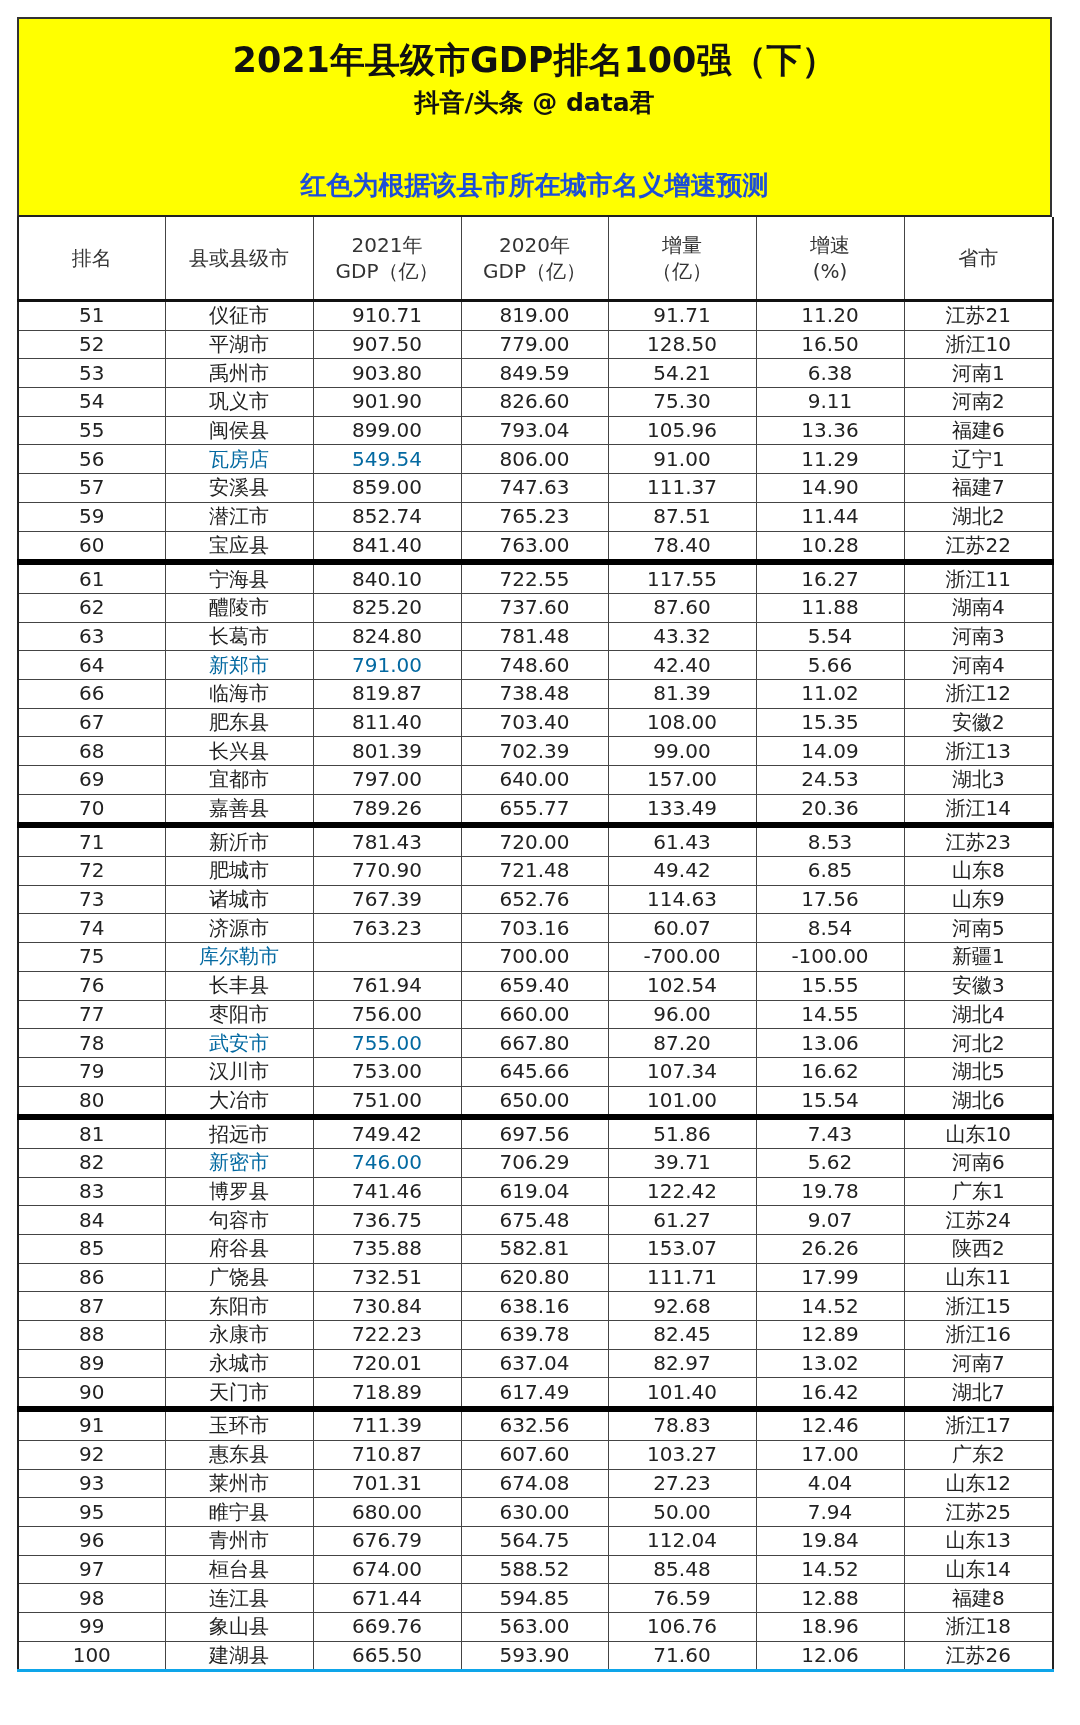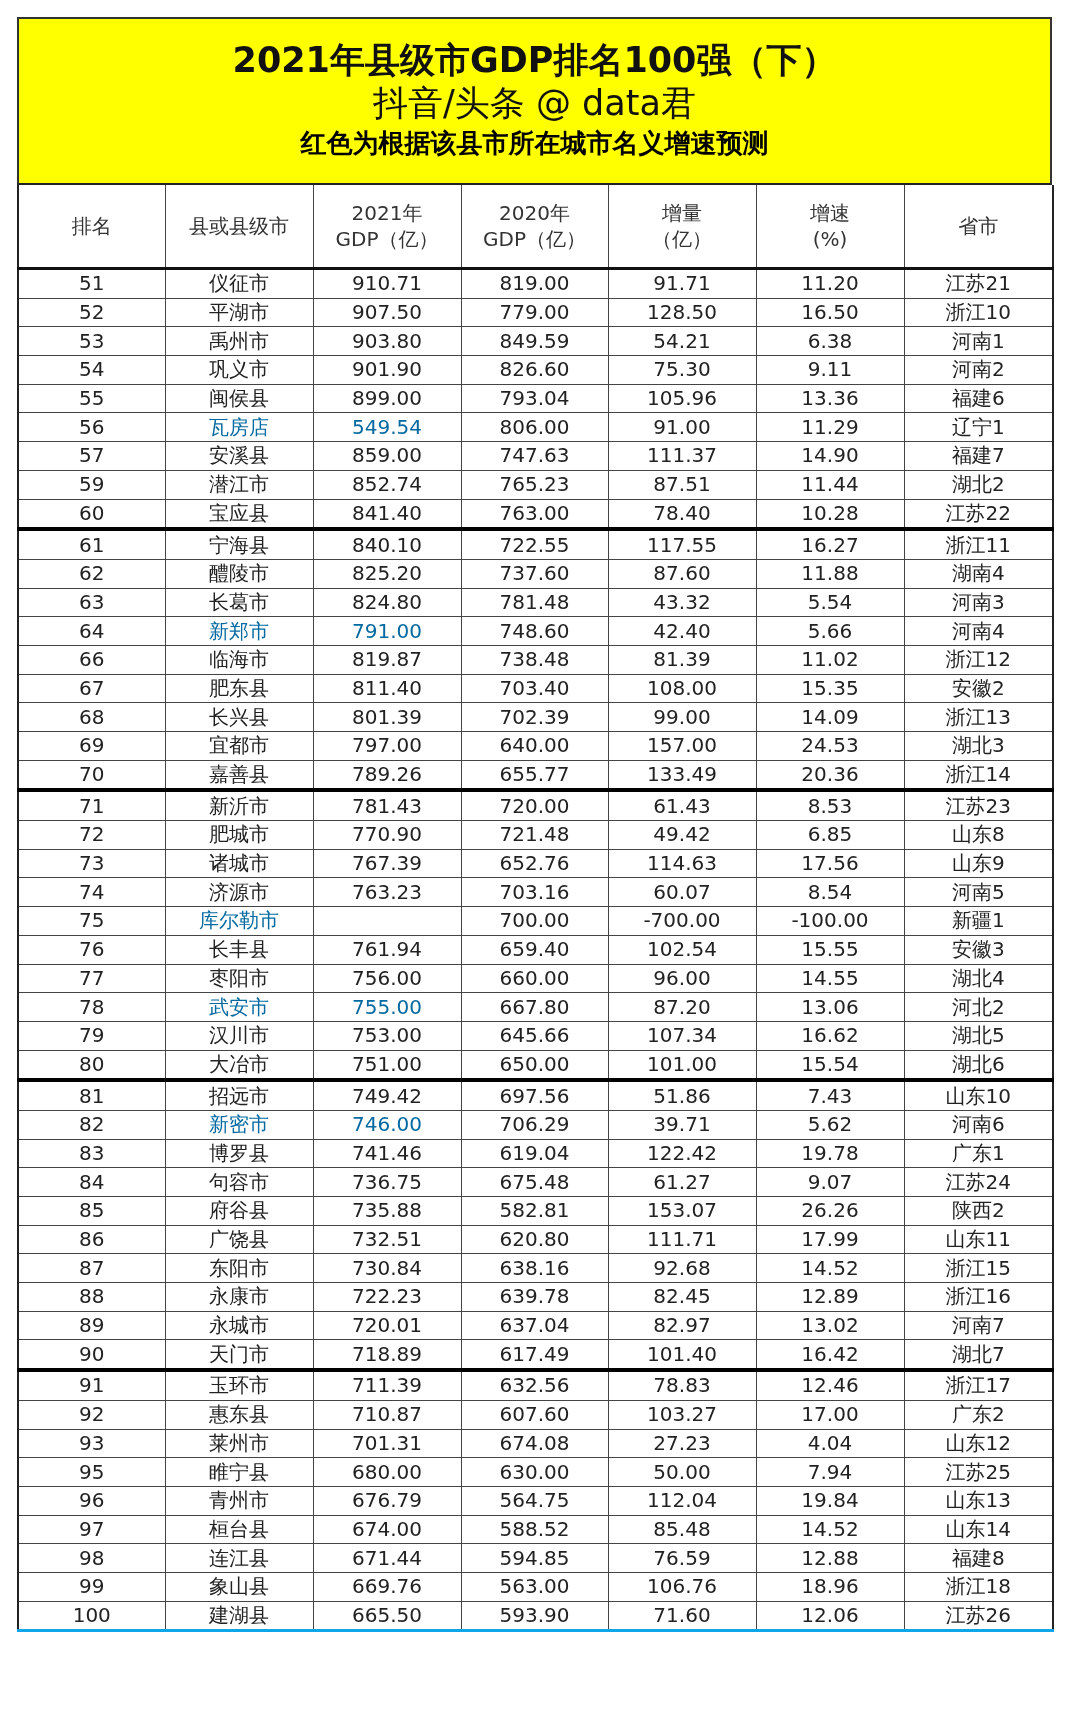--- a/index.html
+++ b/index.html
@@ -1,32 +1,32 @@
 <!DOCTYPE html>
 <html><head>
 <meta charset="utf-8">
 <style>
   html, body { margin:0; padding:0; background:#ffffff; }
   body { width:1080px; height:1725px; position:relative; overflow:hidden;
          font-family:"DejaVu Sans","Liberation Sans",sans-serif; color:#222; }
   .sheet { position:absolute; left:17px; top:17px; width:1035px; }
-  .banner { height:168px; background:#ffff00; border:2px solid #333; border-bottom:2px solid #222;
+  .banner { height:200px; background:#ffff00; border:2px solid #333; border-bottom:2px solid #222;
             box-sizing:border-box; text-align:center; }
   .banner .t1 { font-family:"DejaVu Sans",sans-serif; font-weight:bold; font-size:35px; color:#111;
                 padding-top:20px; line-height:42px; letter-spacing:0px; }
-  .banner .t2 { font-family:"DejaVu Sans",sans-serif; font-weight:normal; font-size:35px; color:#111;
+  .banner .t2 { font-family:"DejaVu Sans",sans-serif; font-weight:bold; font-size:25px; color:#111;
                 line-height:44px; }
-  .banner .t3 { font-family:"DejaVu Sans",sans-serif; font-weight:bold; font-size:26px; color:#000000;
-                line-height:36px; }
+  .banner .t3 { font-family:"DejaVu Sans",sans-serif; font-weight:bold; font-size:26px; color:#1d4ed8;
+                line-height:36px;margin-top:42px; }
   table { border-collapse:collapse; width:1035px; table-layout:fixed; }
   th, td { border:1px solid #444; text-align:center; padding:0; }
   th { height:82px; font-weight:normal; font-size:20px; line-height:26px; color:#333; background:#fff; }
   thead tr th { border-bottom:3px solid #111; border-top:none; }
   td { height:27.7px; font-size:20px; color:#222; line-height:27px; }
-  tr.grp-end td { border-bottom:4px solid #000000; }
+  tr.grp-end td { border-bottom:6px solid #000000; }
   tr.last td { border-bottom:3px solid #0ea5e9; }
   td.red { color:#0369a1; }
   table { border-left:2px solid #222; border-right:2px solid #222; }
   col.c1{width:147px} col.c2{width:148px} col.c3{width:148px} col.c4{width:147px}
   col.c5{width:148px} col.c6{width:148px} col.c7{width:149px}
 </style>
 </head>
 <body>
 
 <div class="sheet">

